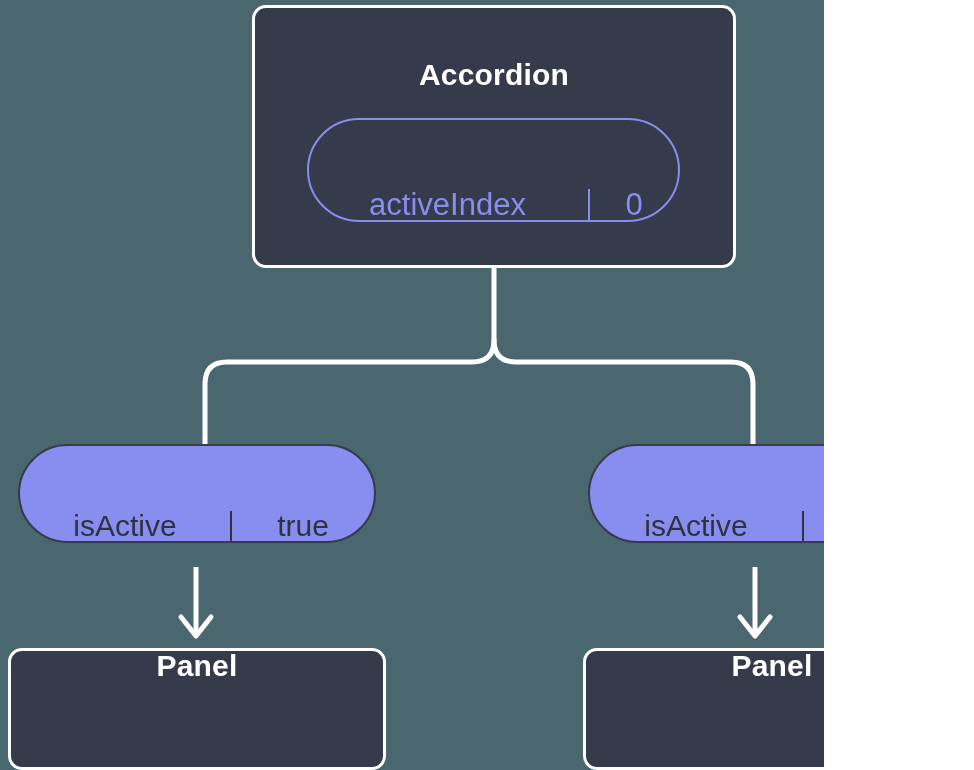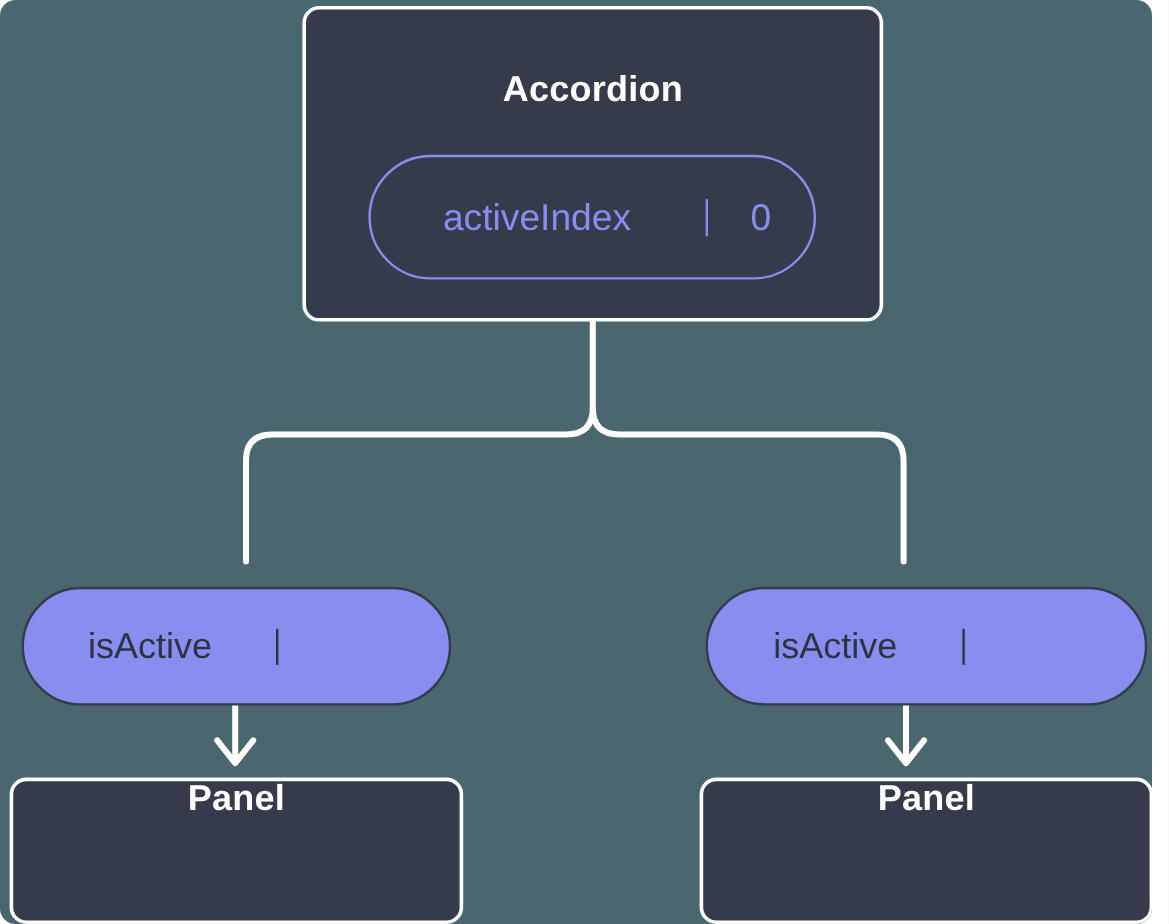--- a/index.html
+++ b/index.html
@@ -2,26 +2,25 @@
 <html><head>
 <meta charset="utf-8">
 <style>
   html, body {
     margin: 0;
     padding: 0;
     background: #ffffff;
   }
   #canvas {
     position: relative;
-    width: 960px;
+    width: 824px;
     height: 770px;
     background: #4a666f;
     overflow: hidden;
     font-family: "Liberation Sans", sans-serif;
-    border-radius: 13px;
     -webkit-font-smoothing: antialiased;
   }
 
   
   #connectors {
     position: absolute;
     left: 0;
     top: 0;
     width: 974px;
     height: 770px;
@@ -67,24 +66,23 @@
     border-radius: 14px;
   }
   #panel-left  { left: 8px;   }
   #panel-right { left: 583px; }
 
   
   .pill {
     position: absolute;
     box-sizing: border-box;
     display: flex;
-    align-items: center;
+    align-items: flex-end;
     border-radius: 999px;
     overflow: hidden;
-    margin-top: 11px;
   }
   .pill .pill-key,
   .pill .pill-val {
     display: flex;
     align-items: center;
     justify-content: center;
     white-space: nowrap;
     line-height: 1;
   }
 
@@ -105,21 +103,21 @@
     padding-right: 2px;
   }
   #state-pill .pill-val {
     flex: 1 1 auto;
     color: #888df0;
     font-size: 31px;
   }
 
   
   .pill-filled {
-    top: 478px;
+    top: 444px;
     height: 99px;
     background: #888df0;
     border: 2px solid #353b4a;
   }
   .pill-filled .pill-key,
   .pill-filled .pill-val {
     color: #2e3340;
     font-size: 30px;
   }
   .pill-filled .pill-key {
@@ -168,20 +166,21 @@
     <span class="node-title">Accordion</span>
   </div>
 
   <div id="state-pill" class="pill">
     <span class="pill-key">activeIndex</span>
     <span class="pill-val">0</span>
   </div>
 
   <div id="prop-pill-left" class="pill pill-filled">
     <span class="pill-key">isActive</span>
+    <span class="pill-val">true</span>
   </div>
 
   <div id="prop-pill-right" class="pill pill-filled">
     <span class="pill-key">isActive</span>
   </div>
 
   <div id="panel-left" class="node-box panel-box">
     <span class="node-title">Panel</span>
   </div>
 

